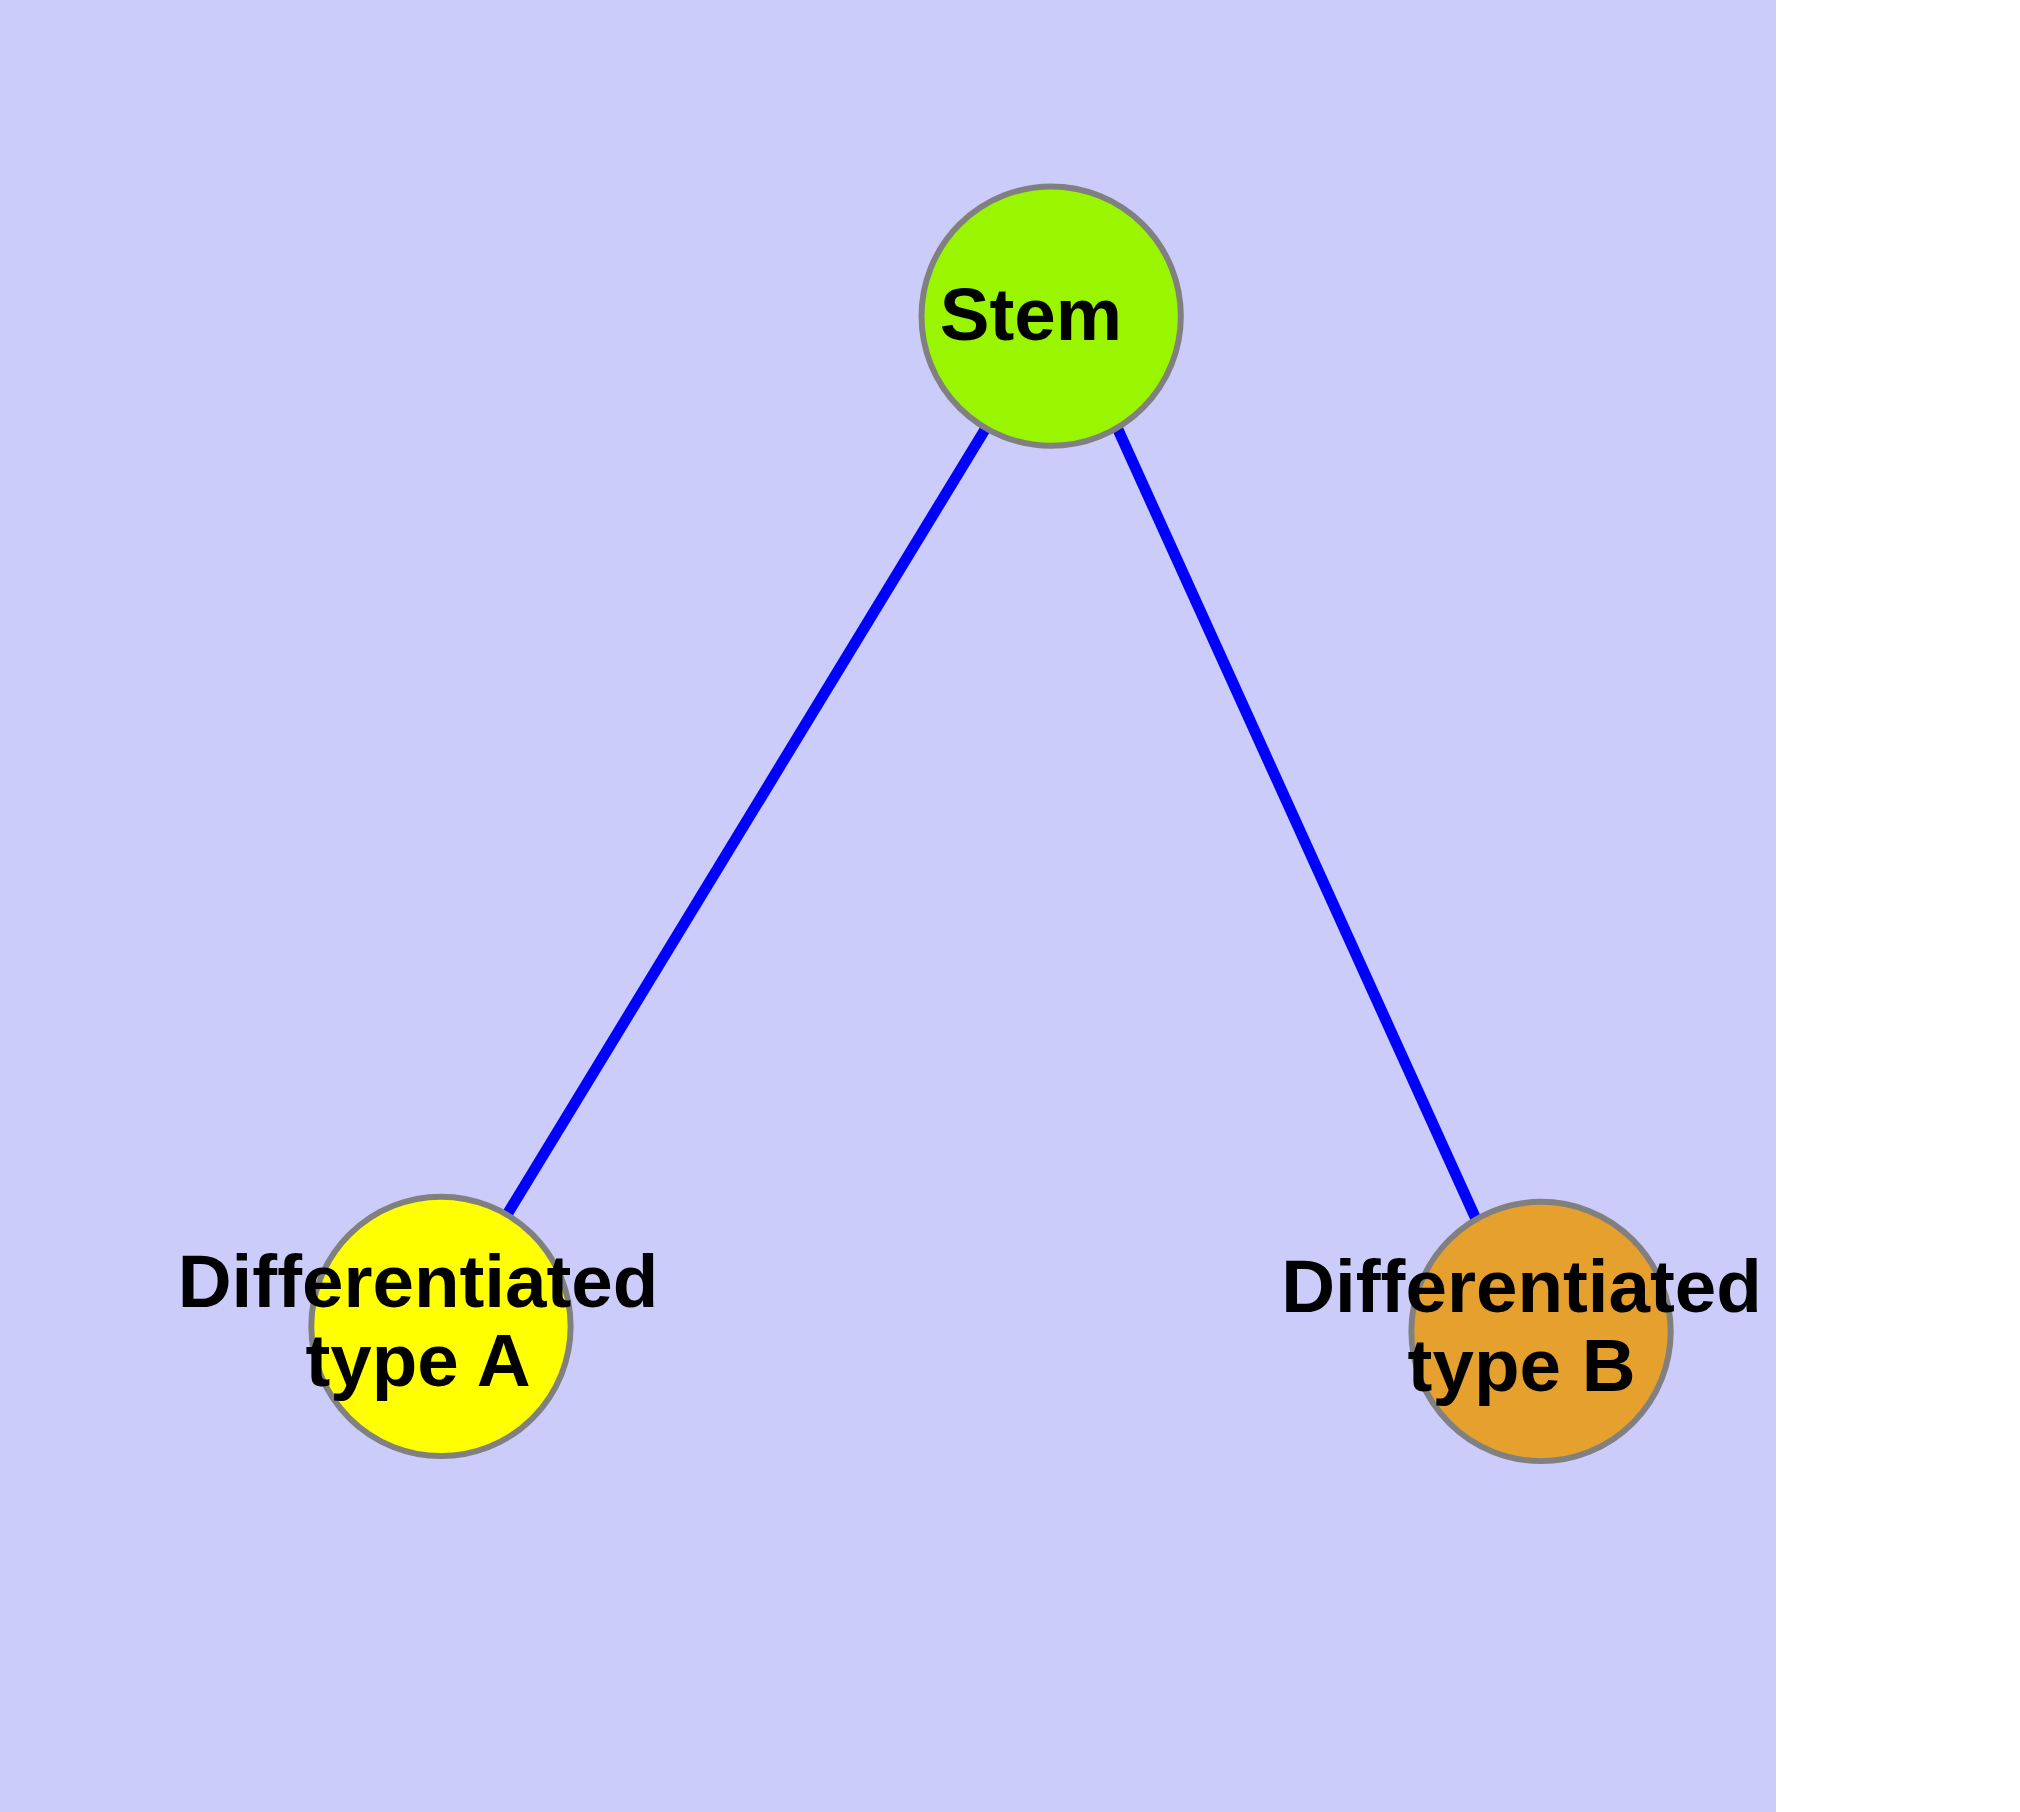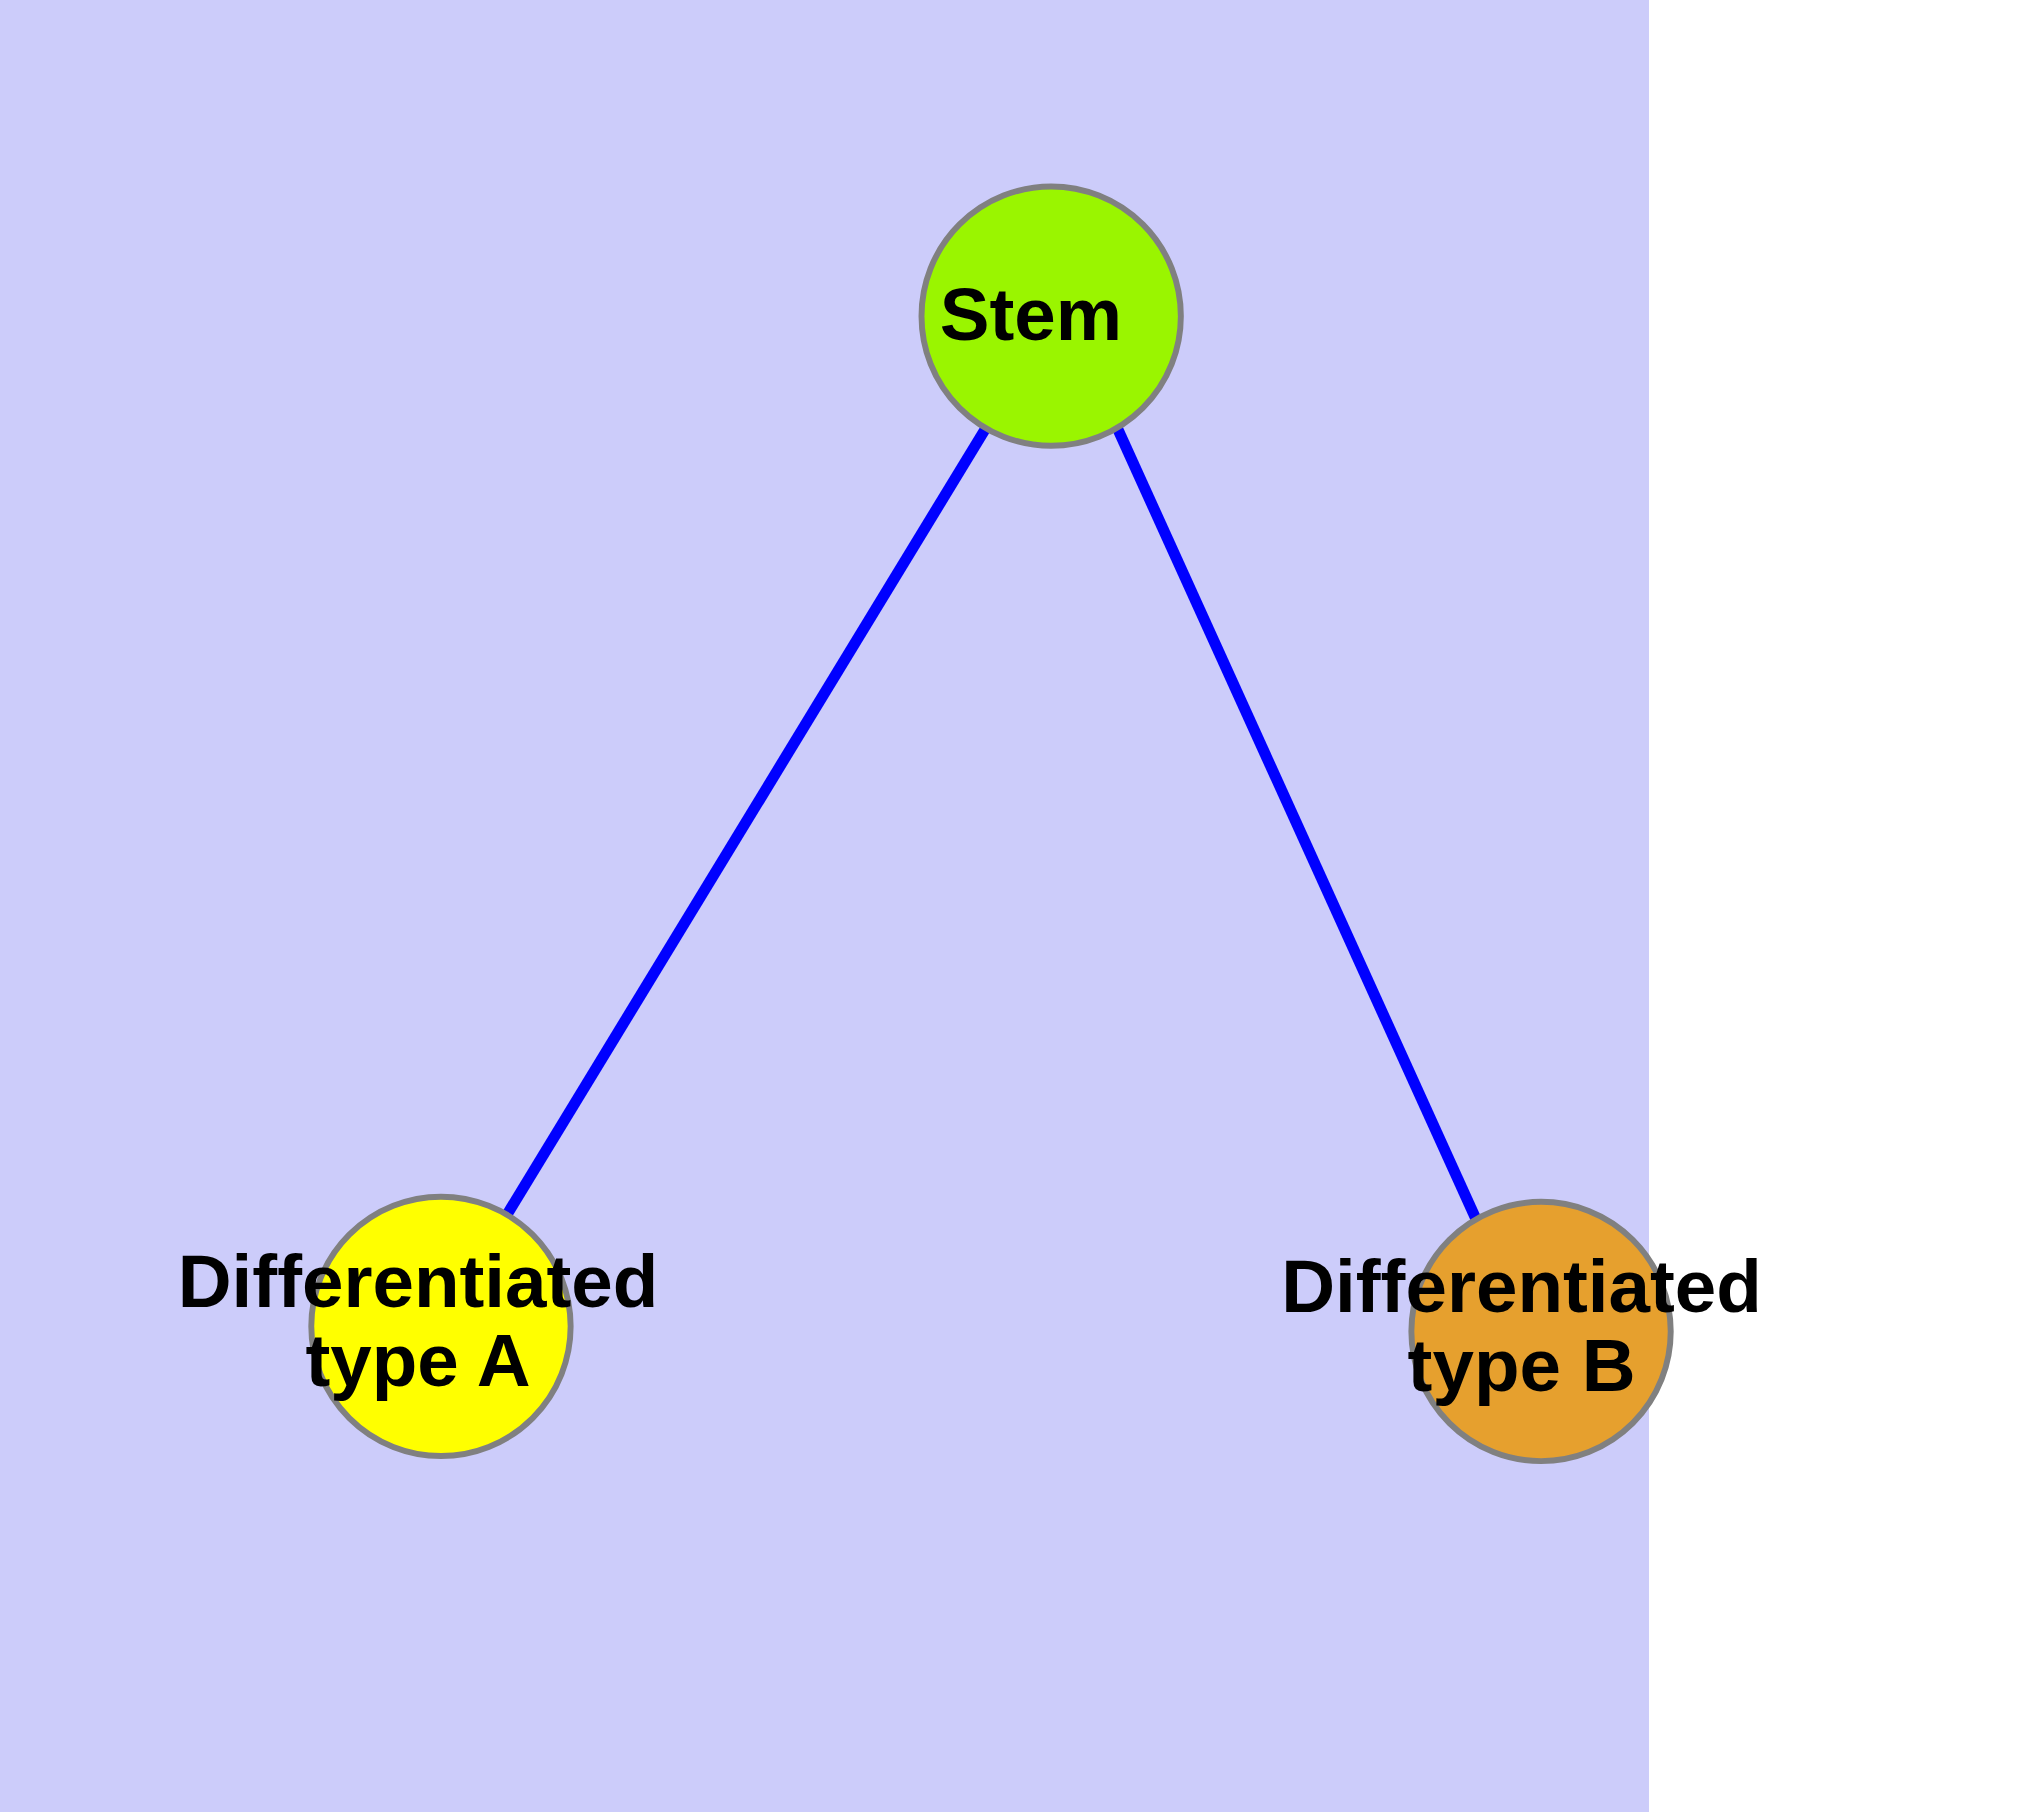--- a/index.html
+++ b/index.html
@@ -7,21 +7,21 @@
     padding: 0;
   }
   body {
     width: 2021px;
     height: 1812px;
     overflow: hidden;
     font-family: "Liberation Sans", sans-serif;
   }
   #graph-canvas {
     position: relative;
-    width: 1649px;
+    width: 1776px;
     height: 1812px;
     background: #ccccfa;
   }
   #graph-svg {
     position: absolute;
     top: 0;
     left: 0;
     width: 2021px;
     height: 1812px;
     display: block;

